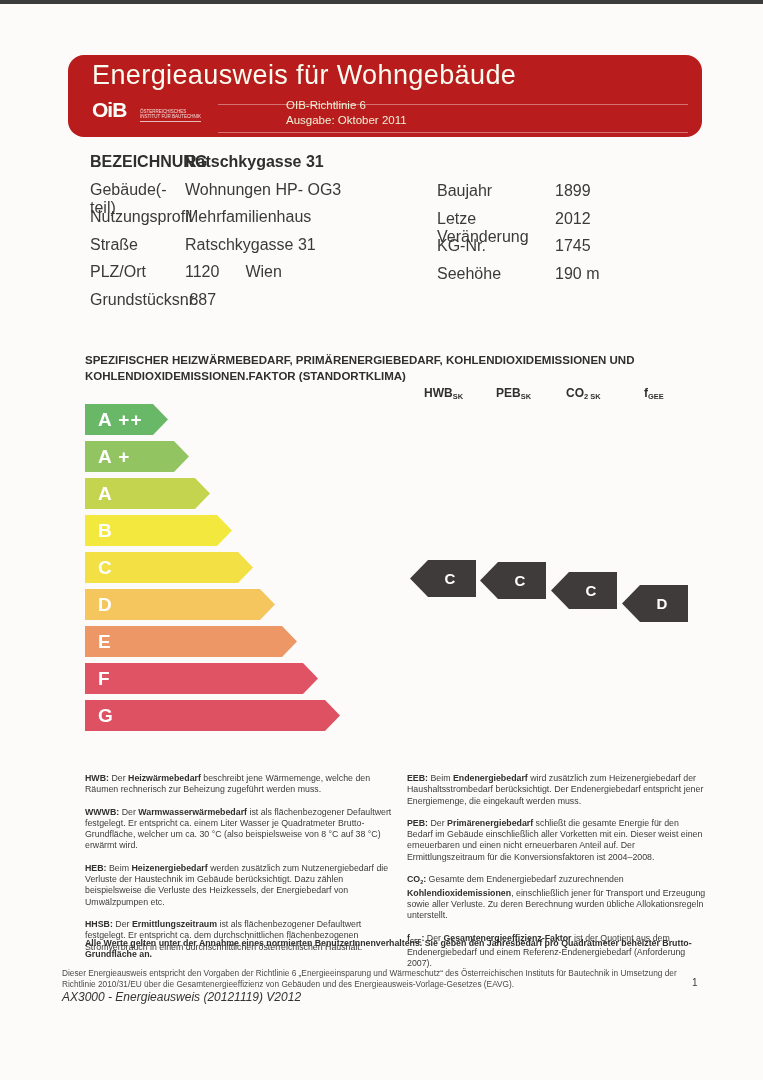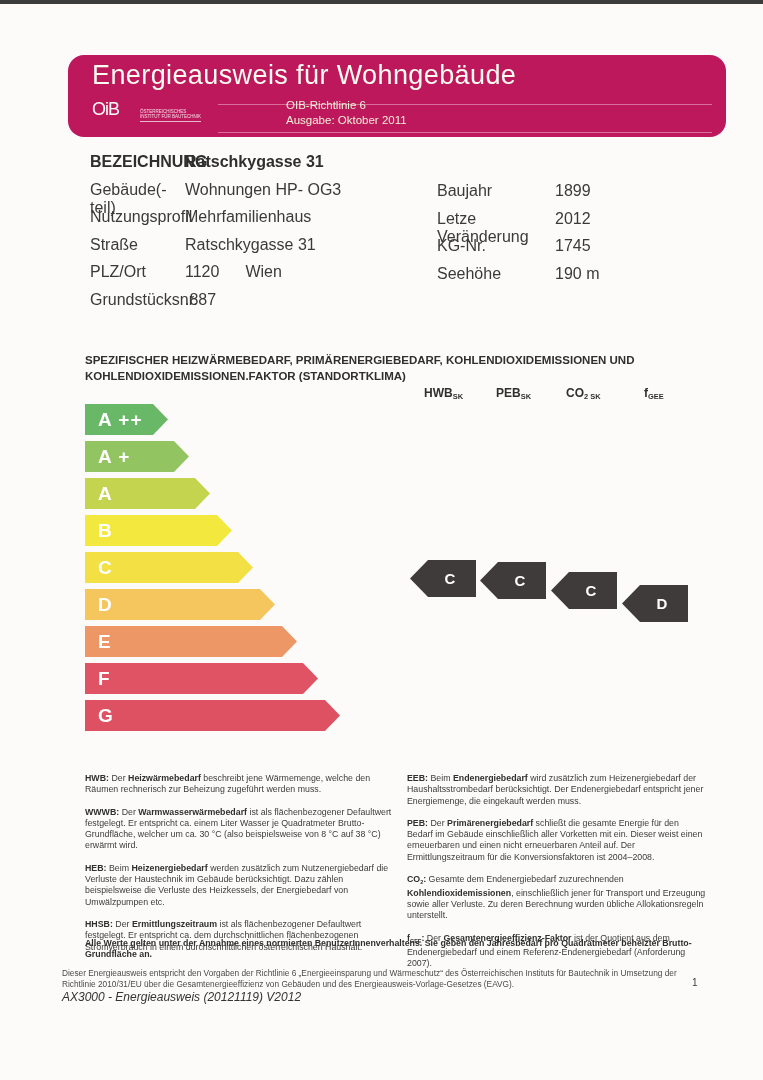--- a/index.html
+++ b/index.html
@@ -6,26 +6,26 @@
   body{
     width:763px;height:1080px;position:relative;
     background:#fcfbfa;
     font-family:"Liberation Sans", sans-serif;
     color:#3a3a3a;
     overflow:hidden;
   }
   .scan-top{position:absolute;top:0;left:0;width:763px;height:4px;background:#3c3c3c;}
 
   
-  .band{position:absolute;left:68px;top:55px;width:634px;height:82px;background:#be185d;border-radius:16px;padding-left:24px;}
+  .band{position:absolute;left:68px;top:55px;width:634px;height:82px;background:#b91c1c;border-radius:16px;}
   .band-title{position:absolute;left:24px;top:5px;margin:0;font-size:27px;font-weight:400;color:#fafcf0;letter-spacing:.4px;}
   .band-line{position:absolute;left:150px;right:14px;height:1px;background:rgba(255,255,255,.38);}
   .band-line.l1{top:49px;}
   .band-line.l2{top:77px;}
-  .logo{position:absolute;left:24px;top:44px;color:#fdfdf8;font-weight:normal;font-size:18px;line-height:21px;letter-spacing:-1px;}
+  .logo{position:absolute;left:24px;top:44px;color:#fdfdf8;font-weight:bold;font-size:21px;line-height:21px;letter-spacing:-1px;}
   .logo-sub{position:absolute;left:72px;top:54px;font-size:4.5px;line-height:5px;color:rgba(255,255,255,.85);border-bottom:1px solid rgba(255,255,255,.7);padding-bottom:2px;}
   .richtlinie{position:absolute;left:218px;top:43px;font-size:11.5px;line-height:15px;color:#edf3d8;}
 
   
   .ident-left{position:absolute;left:90px;top:153px;width:330px;}
   .ident-right{position:absolute;left:437px;top:182px;width:280px;}
   .ident-row{display:flex;height:15px;margin-bottom:12.5px;font-size:16px;}
   .ident-left .ident-label{width:95px;flex:none;}
   .ident-right .ident-label{width:118px;flex:none;}
   .ident-row.head{font-weight:bold;color:#2f2f2f;}

